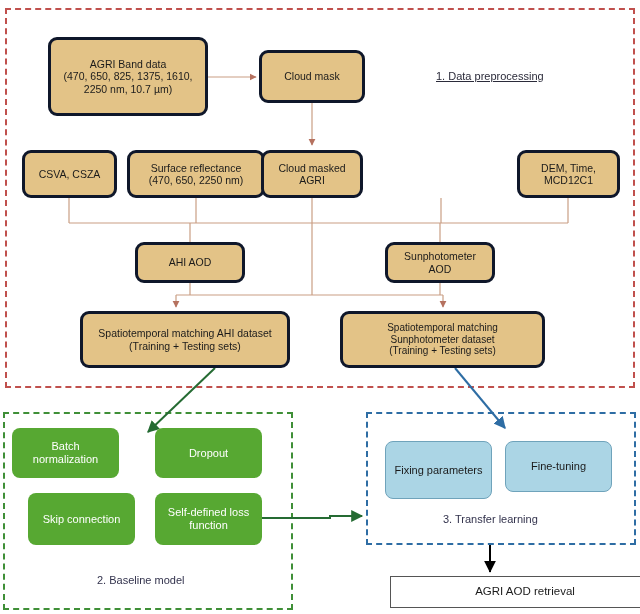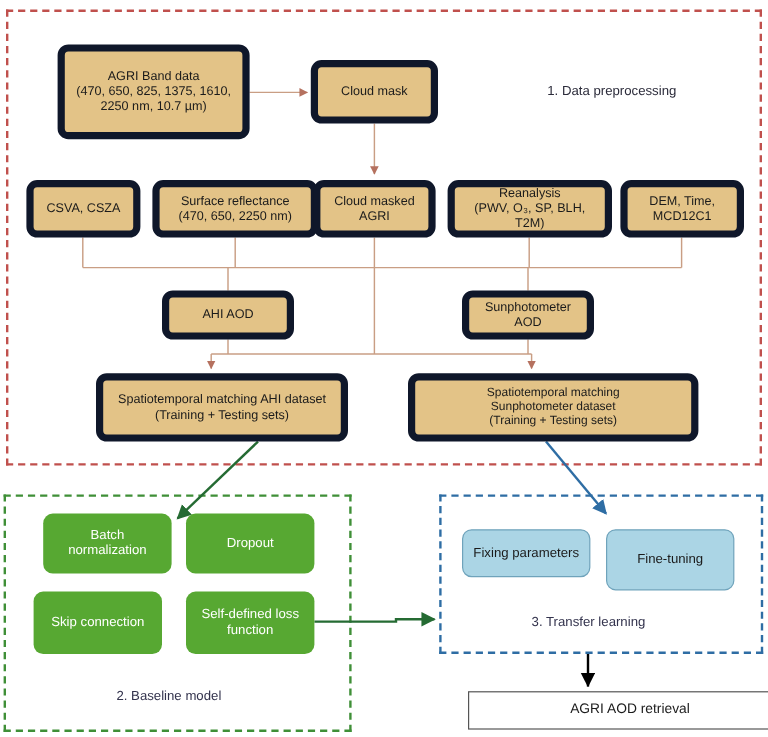--- a/index.html
+++ b/index.html
@@ -26,21 +26,21 @@
     position: absolute;
     box-sizing: border-box;
     display: flex;
     align-items: center;
     justify-content: center;
     text-align: center;
     line-height: 1.18;
   }
   .tan {
     background: #e3c387;
-    border: 6px solid #0f172a;
+    border: 3px solid #0f172a;
     border-radius: 9px;
     color: #1b1b1b;
     font-size: 10.5px;
   }
   .tan.small { font-size: 10px; }
   .green {
     background: #57a832;
     border: none;
     border-radius: 8px;
     color: #ffffff;
@@ -129,21 +129,21 @@
 
     <line x1="215" y1="368" x2="148" y2="432" stroke="#256b33" stroke-width="2" fill="none" marker-end="url(#ah-green)"></line>
 
     <line x1="455" y1="368" x2="505" y2="428" stroke="#2e6da4" stroke-width="2" fill="none" marker-end="url(#ah-blue)"></line>
 
     <path d="M 262 518 L 330 518 L 330 516 L 362 516" stroke="#256b33" stroke-width="2" fill="none" marker-end="url(#ah-green)"></path>
 
     <line x1="490" y1="545" x2="490" y2="572" stroke="#000000" stroke-width="2" fill="none" marker-end="url(#ah-black)"></line>
   </svg>
 
-  <div class="caption dark" style="left:456px; top:70px;">1. Data preprocessing</div>
+  <div class="caption dark" style="left:436px; top:70px;text-decoration:underline;">1. Data preprocessing</div>
 
   <div class="node tan" style="left:48px; top:37px; width:160px; height:79px;">
     <div>
       <div>AGRI Band data</div>
       <div>(470, 650, 825, 1375, 1610,</div>
       <div>2250 nm, 10.7 µm)</div>
     </div>
   </div>
 
   <div class="node tan" style="left:259px; top:50px; width:106px; height:53px;">
@@ -161,27 +161,20 @@
     </div>
   </div>
 
   <div class="node tan" style="left:261px; top:150px; width:102px; height:48px;">
     <div>
       <div>Cloud masked</div>
       <div>AGRI</div>
     </div>
   </div>
 
-  <div class="node tan" style="left:373px; top:150px; width:137px; height:48px;">
-    <div>
-      <div>Reanalysis</div>
-      <div>(PWV, O₃, SP, BLH,</div>
-      <div>T2M)</div>
-    </div>
-  </div>
 
   <div class="node tan" style="left:517px; top:150px; width:103px; height:48px;">
     <div>
       <div>DEM, Time,</div>
       <div>MCD12C1</div>
     </div>
   </div>
 
   <div class="node tan" style="left:135px; top:242px; width:110px; height:41px;text-align:center;">
     <span>AHI AOD</span>
@@ -194,29 +187,29 @@
     </div>
   </div>
 
   <div class="node tan" style="left:80px; top:311px; width:210px; height:57px;">
     <div>
       <div>Spatiotemporal matching AHI dataset</div>
       <div>(Training + Testing sets)</div>
     </div>
   </div>
 
-  <div class="node tan small" style="left:340px; top:311px; width:242px; height:57px;">
+  <div class="node tan small" style="left:340px; top:311px; width:205px; height:57px;">
     <div>
       <div>Spatiotemporal matching</div>
       <div>Sunphotometer dataset</div>
       <div>(Training + Testing sets)</div>
     </div>
   </div>
 
-  <div class="node green" style="left:36px; top:428px; width:107px; height:50px;">
+  <div class="node green" style="left:12px; top:428px; width:107px; height:50px;">
     <div>
       <div>Batch</div>
       <div>normalization</div>
     </div>
   </div>
 
   <div class="node green" style="left:155px; top:428px; width:107px; height:50px;">
     <span>Dropout</span>
   </div>
 
@@ -226,21 +219,21 @@
 
   <div class="node green" style="left:155px; top:493px; width:107px; height:52px;">
     <div>
       <div>Self-defined loss</div>
       <div>function</div>
     </div>
   </div>
 
   <div class="caption" style="left:97px; top:574px;">2. Baseline model</div>
 
-  <div class="node blue" style="left:385px; top:441px; width:107px; height:40px;">
+  <div class="node blue" style="left:385px; top:441px; width:107px; height:58px;">
     <span>Fixing parameters</span>
   </div>
 
   <div class="node blue" style="left:505px; top:441px; width:107px; height:51px;">
     <span>Fine-tuning</span>
   </div>
 
   <div class="caption" style="left:443px; top:513px;">3. Transfer learning</div>
 
   <div class="node plain" style="left:355px; top:576px; width:270px; height:32px;">

